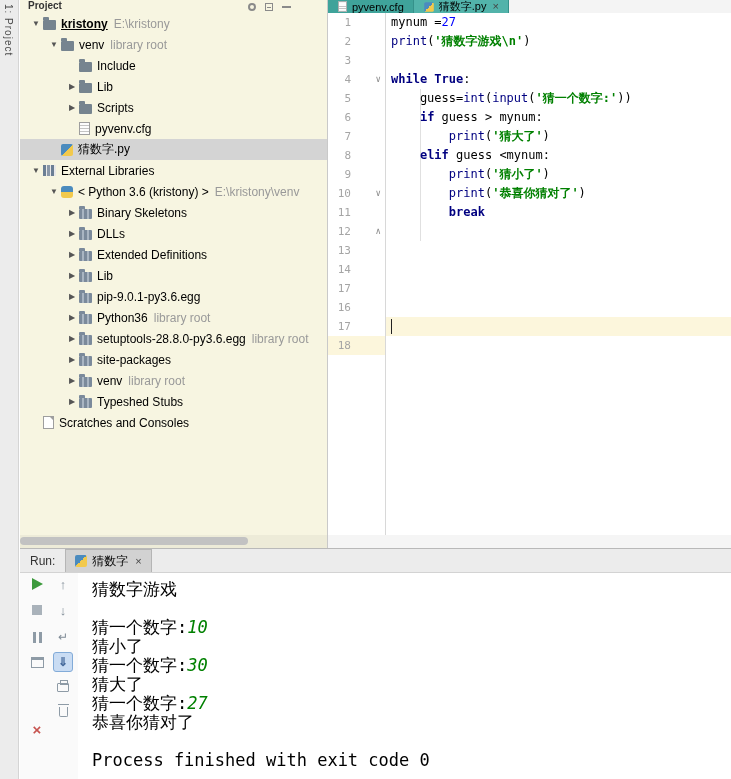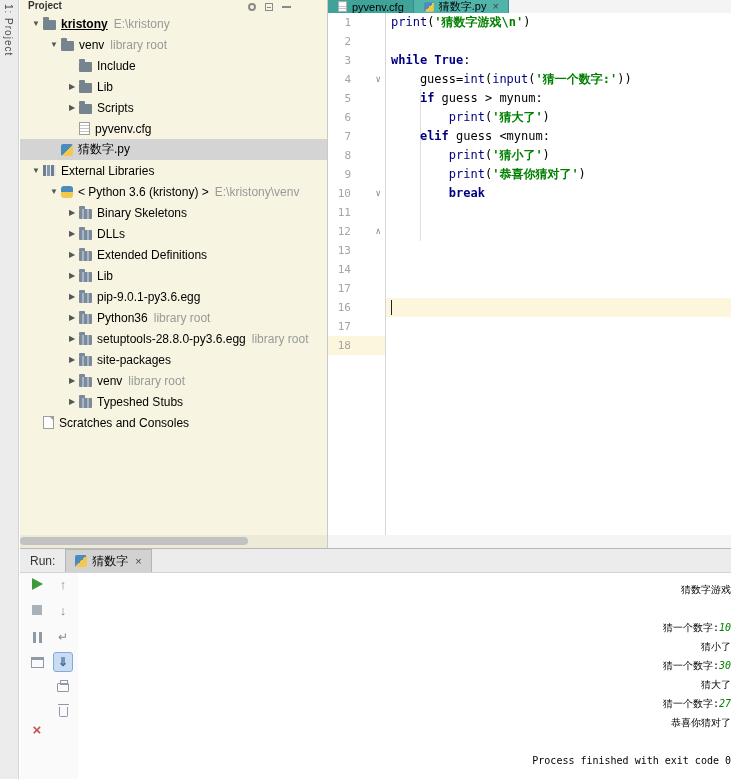--- a/index.html
+++ b/index.html
@@ -69,42 +69,42 @@
   .editor-scroll{position:absolute;left:0;right:0;bottom:0;height:13px;background:#f5f5f5;}
 
   .tk-plain{color:#000000;}
   .tk-kw{color:#000080;font-weight:bold;}
   .tk-builtin{color:#000080;}
   .tk-str{color:#008000;font-weight:bold;}
   .tk-num{color:#0000ff;}
   .tk-input{color:#008000;font-style:italic;}
 
   
-  .run-pane{position:absolute;left:20px;top:548px;width:711px;height:231px;background:#ffffff;border-top:1px solid #b9b9b9;box-sizing:border-box;text-align:right;}
+  .run-pane{position:absolute;left:20px;top:548px;width:711px;height:231px;background:#ffffff;border-top:1px solid #b9b9b9;box-sizing:border-box;}
   .run-header{height:24px;background:#ececec;border-bottom:1px solid #d3d3d3;display:flex;align-items:center;box-sizing:border-box;font-size:12px;}
   .run-label{margin-left:10px;color:#333;}
   .run-tab{margin-left:10px;height:23px;display:flex;align-items:center;gap:5px;padding:0 9px;background:#d2d2d2;border:1px solid #b5b5b5;border-bottom:none;box-sizing:border-box;font-size:12px;}
   .run-body{display:flex;height:206px;}
   .run-toolbar{position:relative;width:58px;flex:none;background:#fafafa;}
   .tbtn{position:absolute;width:20px;height:20px;display:flex;align-items:center;justify-content:center;box-sizing:border-box;}
   .tbtn.sel{background:#c9dcf3;border:1px solid #82abd8;border-radius:3px;}
   .gi-play{width:0;height:0;border-left:11px solid #3c9a3c;border-top:6px solid transparent;border-bottom:6px solid transparent;}
   .gi-stop{width:10px;height:10px;background:#a9b2ba;}
   .gi-pause{width:9px;height:11px;border-left:3px solid #8e9ba6;border-right:3px solid #8e9ba6;box-sizing:border-box;}
   .gi-layout{width:13px;height:11px;border:1px solid #8e9ba6;box-sizing:border-box;background-image:linear-gradient(#8e9ba6 2px,transparent 2px);}
   .gi-close{color:#c75450;font-weight:bold;font-size:15px;line-height:16px;}
   .gi-up,.gi-down{color:#7f8b96;font-weight:bold;font-size:13px;}
   .gi-wrap{color:#7f8b96;font-size:12px;}
   .gi-scrollend{color:#44689a;font-size:12px;font-weight:bold;}
   .gi-print{width:12px;height:9px;border:1px solid #8e9ba6;border-radius:1px;position:relative;box-sizing:border-box;}
   .gi-print::before{content:"";position:absolute;top:-4px;left:2px;width:6px;height:3px;border:1px solid #8e9ba6;}
   .gi-trash{width:9px;height:10px;border:1px solid #8e9ba6;border-top:none;border-radius:0 0 2px 2px;position:relative;box-sizing:border-box;}
   .gi-trash::before{content:"";position:absolute;top:-3px;left:-2px;width:11px;height:1px;background:#8e9ba6;}
 
-  .console{flex:1;padding:7px 0 0 14px;font-family:"DejaVu Sans Mono",monospace;font-size:10px;overflow:hidden;}
+  .console{flex:1;padding:7px 0 0 14px;font-family:"DejaVu Sans Mono",monospace;font-size:17px;overflow:hidden;}
   .con-line{height:19px;line-height:19px;white-space:pre;}
 </style>
 </head>
 <body>
 
 <div id="app">
 
   <div class="stripe">
     <div class="stripe-label">1: Project</div>
   </div>
@@ -259,20 +259,21 @@
           <div class="gline"><span class="lnum">12</span><span class="fold">∧</span></div>
           <div class="gline"><span class="lnum">13</span></div>
           <div class="gline"><span class="lnum">14</span></div>
           <div class="gline"><span class="lnum">17</span></div>
           <div class="gline"><span class="lnum">16</span></div>
           <div class="gline"><span class="lnum">17</span></div>
           <div class="gline cur"><span class="lnum">18</span></div>
         </div>
       <div class="editor-code">
         <div class="indent-guide"></div>
+      <div class="cline"><span class="tk-plain">mynum =</span><span class="tk-num">27</span></div>
           <div class="cline"><span class="tk-builtin">print</span><span class="tk-plain">(</span><span class="tk-str">'猜数字游戏\n'</span><span class="tk-plain">)</span></div>
           <div class="cline"></div>
           <div class="cline"><span class="tk-kw">while</span><span class="tk-plain"> </span><span class="tk-kw">True</span><span class="tk-plain">:</span></div>
           <div class="cline"><span class="tk-plain">    guess=</span><span class="tk-builtin">int</span><span class="tk-plain">(</span><span class="tk-builtin">input</span><span class="tk-plain">(</span><span class="tk-str">'猜一个数字:'</span><span class="tk-plain">))</span></div>
           <div class="cline"><span class="tk-plain">    </span><span class="tk-kw">if</span><span class="tk-plain"> guess &gt; mynum:</span></div>
           <div class="cline"><span class="tk-plain">        </span><span class="tk-builtin">print</span><span class="tk-plain">(</span><span class="tk-str">'猜大了'</span><span class="tk-plain">)</span></div>
           <div class="cline"><span class="tk-plain">    </span><span class="tk-kw">elif</span><span class="tk-plain"> guess &lt;mynum:</span></div>
           <div class="cline"><span class="tk-plain">        </span><span class="tk-builtin">print</span><span class="tk-plain">(</span><span class="tk-str">'猜小了'</span><span class="tk-plain">)</span></div>
           <div class="cline"><span class="tk-plain">        </span><span class="tk-builtin">print</span><span class="tk-plain">(</span><span class="tk-str">'恭喜你猜对了'</span><span class="tk-plain">)</span></div>
           <div class="cline"><span class="tk-plain">        </span><span class="tk-kw">break</span></div>

